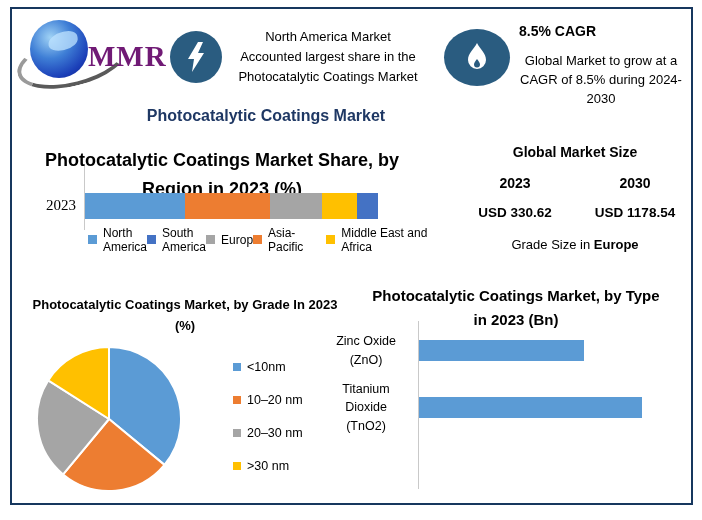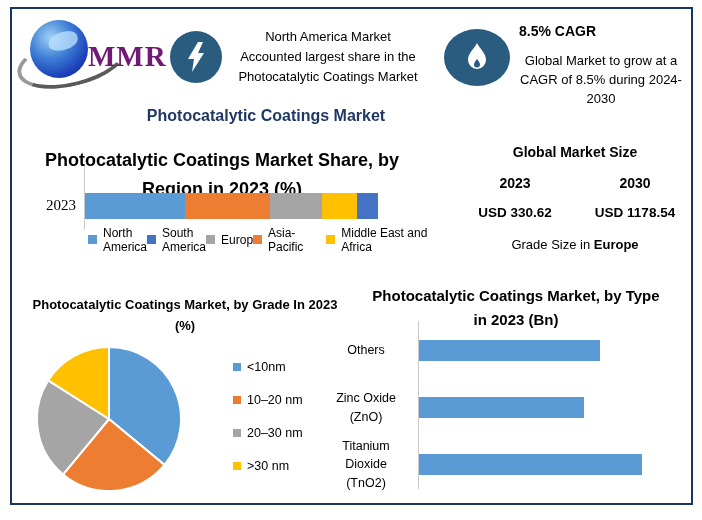--- a/index.html
+++ b/index.html
@@ -182,24 +182,20 @@
       <div class="legend-item">
         <span class="sw" style="background: rgb(255, 192, 0);"></span>
         <span>&gt;30 nm</span>
       </div>
     </div>
 
   <div class="type-title">Photocatalytic Coatings Market, by Type in 2023 (Bn)</div>
   <div class="type-axis"></div>
   <div class="type-rows">
       <div class="trow">
-        <div class="tlabel">Others</div>
-        <div class="tbar" style="width: 181px; background: rgb(91, 155, 213);"></div>
-      </div>
-      <div class="trow">
         <div class="tlabel">Zinc Oxide
 (ZnO)</div>
         <div class="tbar" style="width: 165px; background: rgb(91, 155, 213);"></div>
       </div>
       <div class="trow">
         <div class="tlabel">Titanium
 Dioxide
 (TnO2)</div>
         <div class="tbar" style="width: 223px; background: rgb(91, 155, 213);"></div>
       </div>

